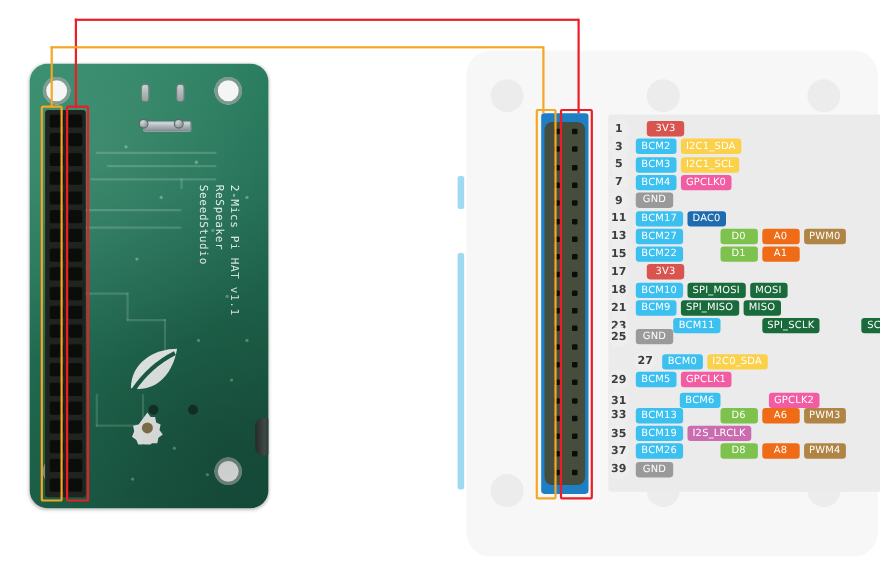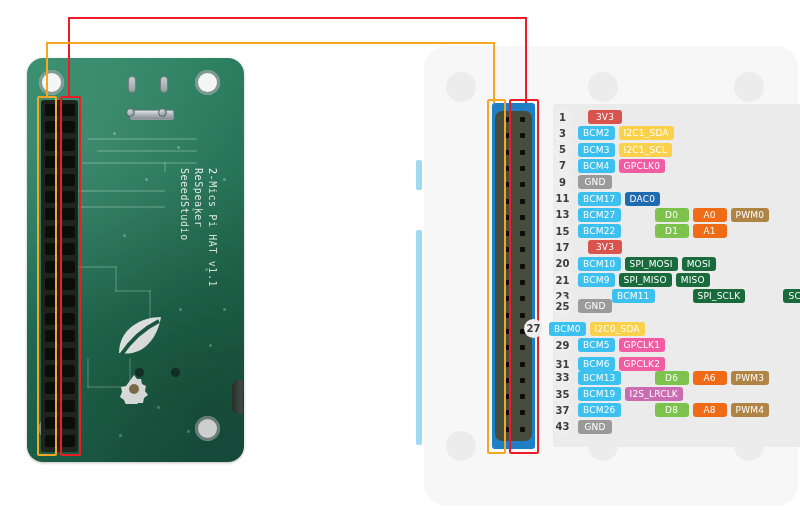--- a/index.html
+++ b/index.html
@@ -445,21 +445,21 @@
         <span class="tag t-bcm">BCM22</span>
         <span class="tag" style="background: transparent; min-width: 26px;"></span>
         <span class="tag t-d">D1</span>
         <span class="tag t-a">A1</span>
       </div>
       <div class="row" style="left: 549px; top: 240.4px;">
         <span class="pinnum">17</span>
         <span class="tag t-power">3V3</span>
       </div>
       <div class="row" style="left: 549px; top: 256.7px;">
-        <span class="pinnum">20</span>
+        <span class="pinnum">18</span>
         <span class="tag t-bcm">BCM10</span>
         <span class="tag t-spi">SPI_MOSI</span>
         <span class="tag t-spi">MOSI</span>
       </div>
       <div class="row" style="left: 549px; top: 273px;">
         <span class="pinnum">21</span>
         <span class="tag t-bcm">BCM9</span>
         <span class="tag t-spi">SPI_MISO</span>
         <span class="tag t-spi">MISO</span>
       </div>
@@ -467,31 +467,31 @@
         <span class="pinnum">23</span>
         <span class="tag t-bcm">BCM11</span>
         <span class="tag t-spi">SPI_SCLK</span>
         <span class="tag t-spi">SCLK</span>
         <span class="tag t-pwm">PWM2</span>
       </div>
       <div class="row" style="left: 549px; top: 299px;">
         <span class="pinnum">25</span>
         <span class="tag t-gnd">GND</span>
       </div>
-      <div class="row" style="left: 520px; top: 321.9px;">
+      <div class="row" style="left: 573px; top: 321.9px;">
         <span class="pinnum">27</span>
         <span class="tag t-bcm">BCM0</span>
         <span class="tag t-i2c">I2C0_SDA</span>
       </div>
       <div class="row" style="left: 549px; top: 338.2px;">
         <span class="pinnum">29</span>
         <span class="tag t-bcm">BCM5</span>
         <span class="tag t-gpclk">GPCLK1</span>
       </div>
-      <div class="row" style="left: 549px; top: 357px;">
+      <div class="row" style="left: 549px; top: 357px; gap: 40px;">
         <span class="pinnum">31</span>
         <span class="tag t-bcm">BCM6</span>
         <span class="tag t-gpclk">GPCLK2</span>
       </div>
       <div class="row" style="left: 549px; top: 370.8px;">
         <span class="pinnum">33</span>
         <span class="tag t-bcm">BCM13</span>
         <span class="tag" style="background: transparent; min-width: 26px;"></span>
         <span class="tag t-d">D6</span>
         <span class="tag t-a">A6</span>
@@ -504,18 +504,18 @@
       </div>
       <div class="row" style="left: 549px; top: 403.4px; align-items: center;">
         <span class="pinnum">37</span>
         <span class="tag t-bcm">BCM26</span>
         <span class="tag" style="background: transparent; min-width: 26px;"></span>
         <span class="tag t-d">D8</span>
         <span class="tag t-a">A8</span>
         <span class="tag t-pwm">PWM4</span>
       </div>
       <div class="row" style="left: 549px; top: 419.7px;">
-        <span class="pinnum">43</span>
+        <span class="pinnum">39</span>
         <span class="tag t-gnd">GND</span>
       </div>
     </div>
 
 </div>
 
 </body></html>

